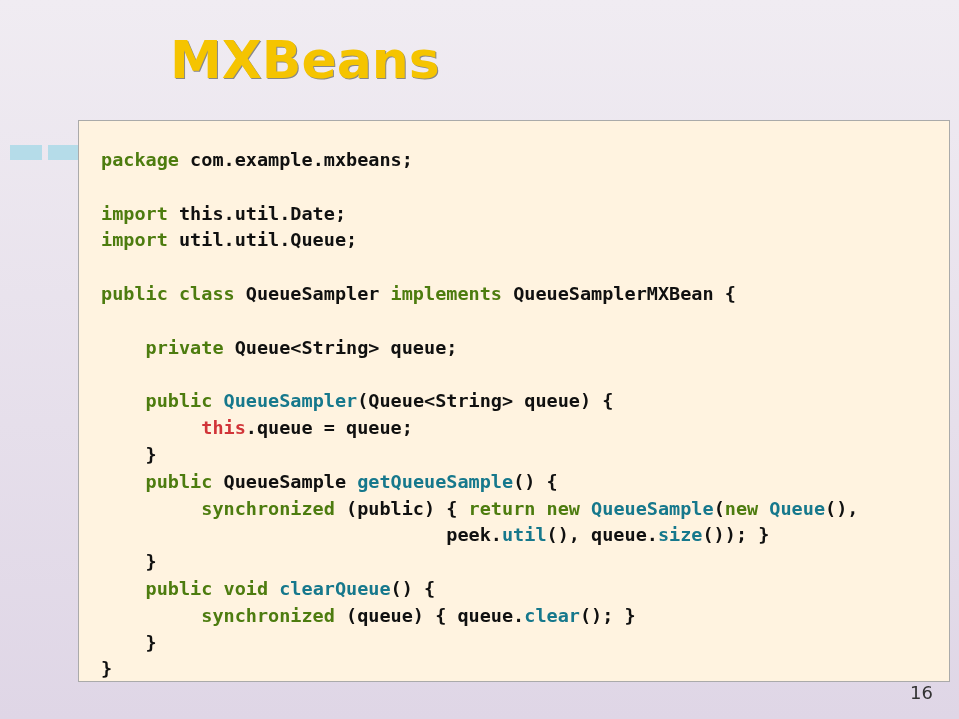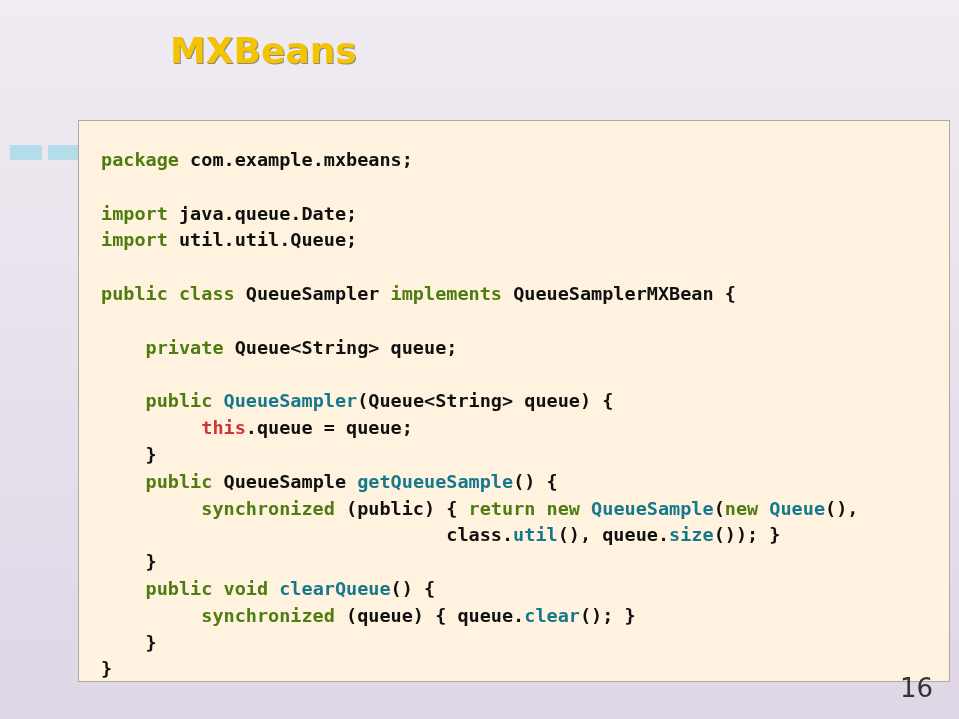--- a/index.html
+++ b/index.html
@@ -44,21 +44,21 @@
       height: 560px;
       background: #fff3e0;
       border: 1px solid #aaa;
     }
     
     .title {
       position: absolute;
       top: 30px;
       left: 170px;
       font-family: 'DejaVu Sans', 'Helvetica', sans-serif;
-      font-size: 36px;
+      font-size: 52px;
       font-weight: bold;
       color: #f5c400;
       text-shadow: 1px 1px 0 #888;
     }
     
     .code {
       position: absolute;
       top: 26px;
       left: 22px;
       font-size: 18.5px;
@@ -71,52 +71,52 @@
     .kw { color: #4d7c0f; }
     .txt { color: #101010; }
     .mtd { color: #16788c; }
     .red { color: #d13438; margin-top: 8px; }
     
     .page-number {
       position: absolute;
       bottom: 16px;
       right: 26px;
       font-family: 'DejaVu Sans', sans-serif;
-      font-size: 26px;
+      font-size: 18px;
       color: #333;
     }
   </style>
 </head>
 <body>
 
 <div class="bg-layer"></div>
 
 <div class="left-bars">
   <div class="bar" style="top: 145px; left: 10px;"></div>
   <div class="bar" style="top: 145px; left: 48px;"></div>
 </div>
 
 <div class="title">MXBeans</div>
 
 <div class="content-box">
   <div class="code"><span class="kw">package </span><span class="txt">com.example.mxbeans;</span>
 
-<span class="kw">import </span><span class="txt">java.queue.Date;</span>
+<span class="kw">import </span><span class="txt">this.util.Date;</span>
 <span class="kw">import </span><span class="txt">util.util.Queue;</span>
 
 <span class="kw">public class </span><span class="txt">QueueSampler </span><span class="kw">implements </span><span class="txt">QueueSamplerMXBean {</span>
 
 <span class="kw">    private </span><span class="txt">Queue&lt;String&gt; queue;</span>
 
 <span class="kw">    public </span><span class="mtd">QueueSampler</span><span class="txt">(Queue&lt;String&gt; queue) {</span>
 <span class="red">         this</span><span class="txt">.queue = queue;</span>
 <span class="txt">    }</span>
 <span class="kw">    public </span><span class="txt">QueueSample </span><span class="mtd">getQueueSample</span><span class="txt">() {</span>
 <span class="kw">         synchronized </span><span class="txt">(public) { </span><span class="kw">return new </span><span class="mtd">QueueSample</span><span class="txt">(</span><span class="kw">new </span><span class="mtd">Queue</span><span class="txt">(),</span>
-<span class="txt">                               class.</span><span class="mtd">util</span><span class="txt">(), queue.</span><span class="mtd">size</span><span class="txt">()); }</span>
+<span class="txt">                               peek.</span><span class="mtd">util</span><span class="txt">(), queue.</span><span class="mtd">size</span><span class="txt">()); }</span>
 <span class="txt">    }</span>
 <span class="kw">    public void </span><span class="mtd">clearQueue</span><span class="txt">() {</span>
 <span class="kw">         synchronized </span><span class="txt">(queue) { queue.</span><span class="mtd">clear</span><span class="txt">(); }</span>
 <span class="txt">    }</span>
 <span class="txt">}</span></div>
 </div>
 
 <div class="page-number">16</div>
 
 </body></html>

